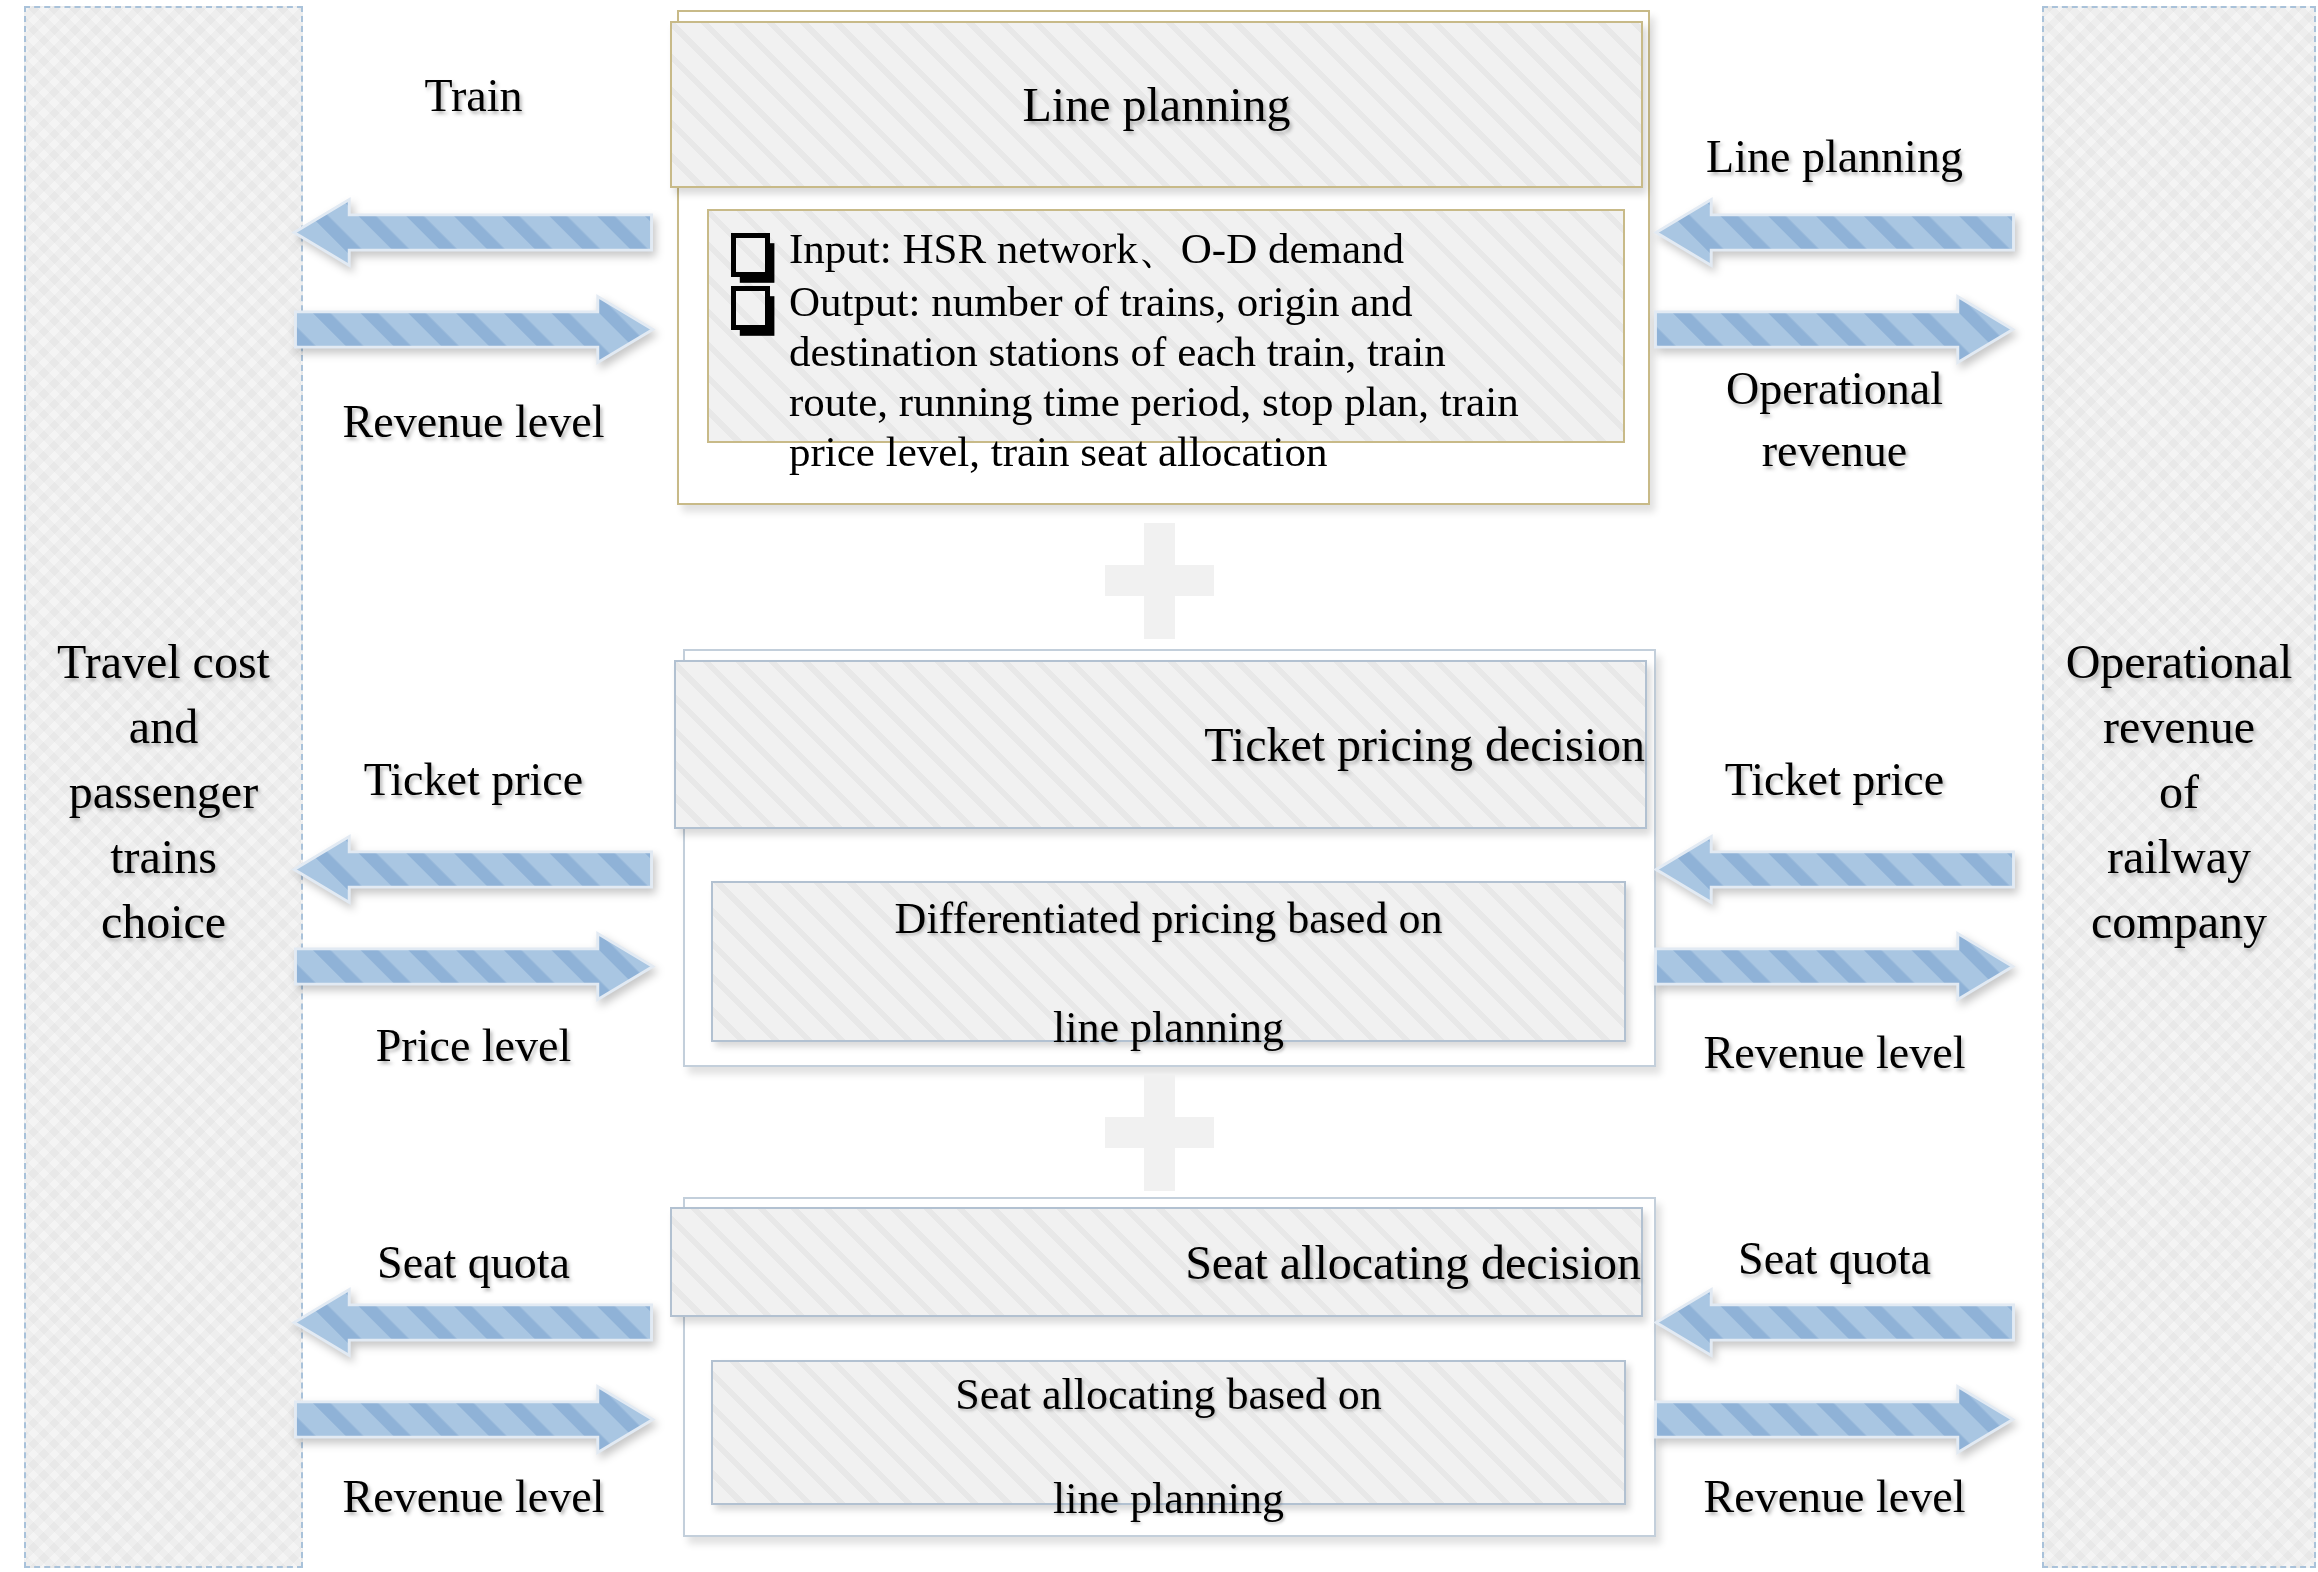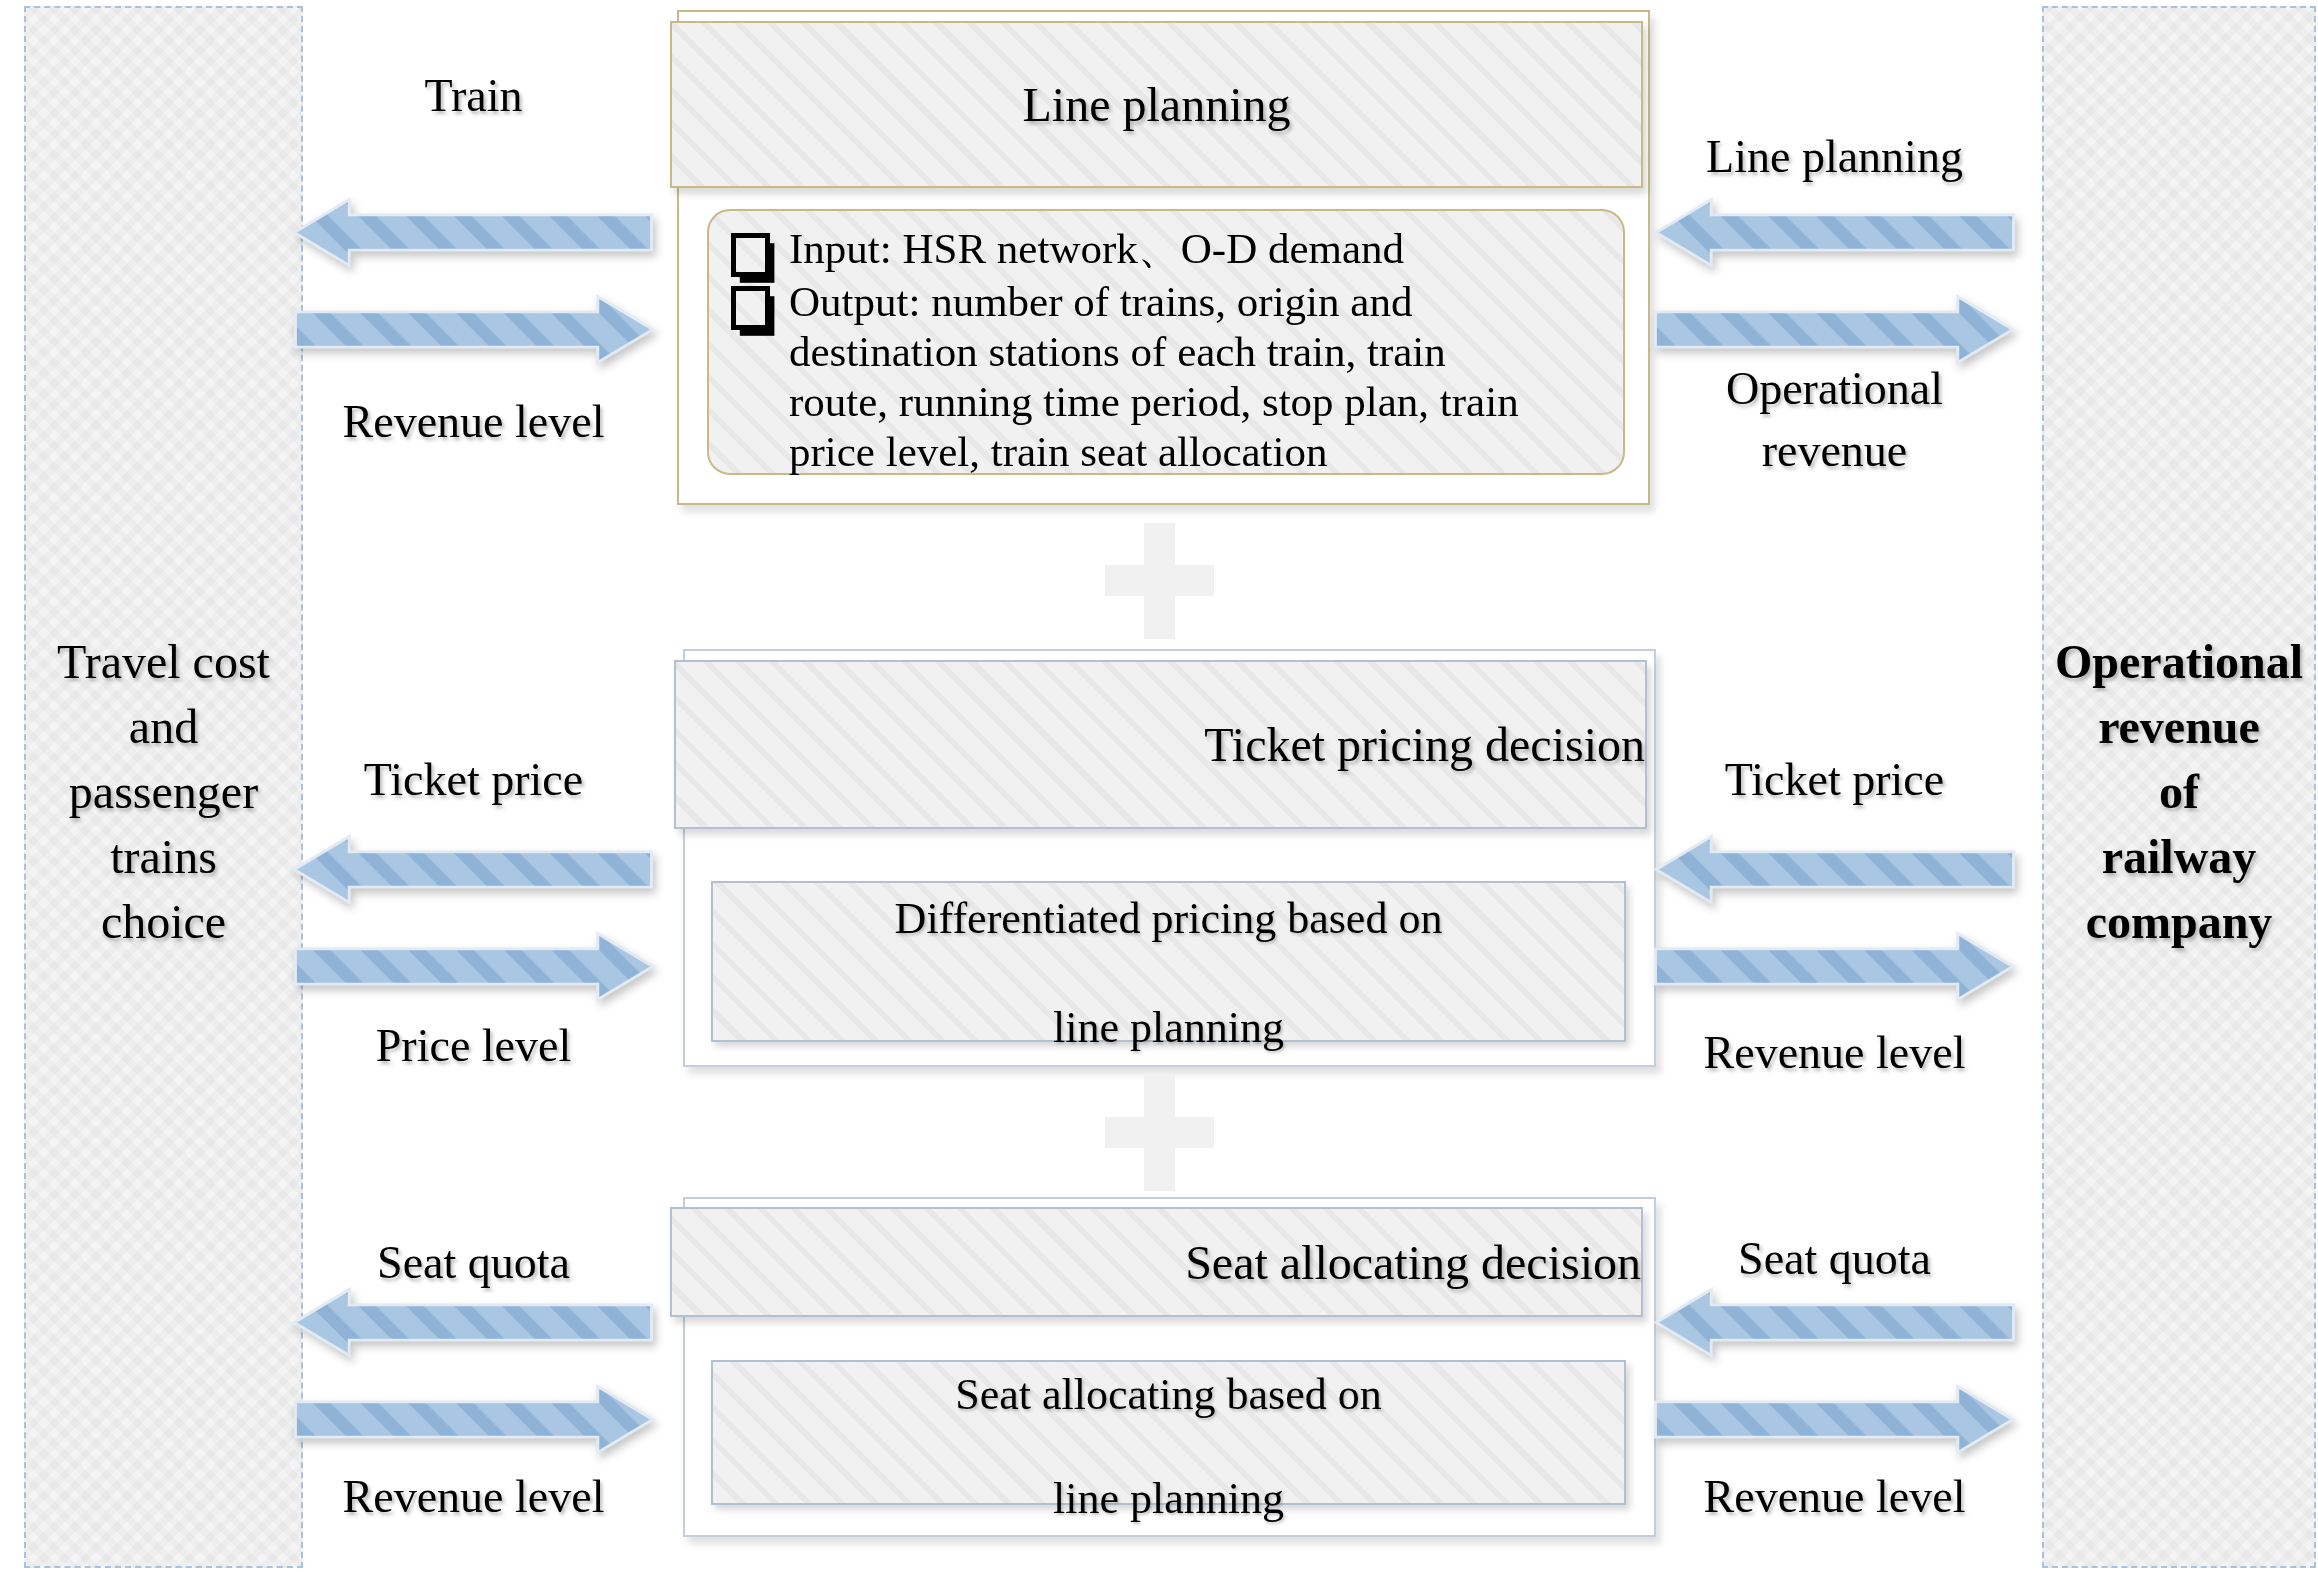--- a/index.html
+++ b/index.html
@@ -79,36 +79,36 @@
   <div class="abs" style="left:0;top:621px;width:100%;">
     <div class="side-text">Travel cost</div>
     <div class="side-text">and</div>
     <div class="side-text">passenger</div>
     <div class="side-text">trains</div>
     <div class="side-text">choice</div>
   </div>
 </div>
 
 <div class="abs side-panel" style="left:2042px;top:5.9px;width:270px;height:1558px;">
-  <div class="abs" style="left:0;top:621px;width:100%;font-weight:bold;">
+  <div class="abs" style="left:0;top:621px;width:100%;">
     <div class="side-text">Operational</div>
     <div class="side-text">revenue</div>
     <div class="side-text">of</div>
     <div class="side-text">railway</div>
     <div class="side-text">company</div>
   </div>
 </div>
 
 <div class="abs container-tan" style="left:677px;top:10.3px;width:969px;height:491px;"></div>
 
 <div class="abs stripe-fill title-box-tan" style="left:670px;top:20.6px;width:969px;height:163px;">
   <span class="title-text">Line planning</span>
 </div>
 
-<div class="abs stripe-fill io-box" style="left:707px;top:209px;width:918px;height:266px;box-sizing:border-box;border-radius:23px;">
+<div class="abs stripe-fill io-box" style="left:707px;top:209px;width:918px;height:234px;box-sizing:border-box;">
   <div class="io-item">
     <span class="cbx"></span>
     <span class="io-text">Input: HSR network、O-D demand</span>
   </div>
   <div class="io-item">
     <span class="cbx"></span>
     <span class="io-text">Output: number of trains, origin and destination stations of each train, train route, running time period, stop plan, train price level, train seat allocation</span>
   </div>
 </div>
 

